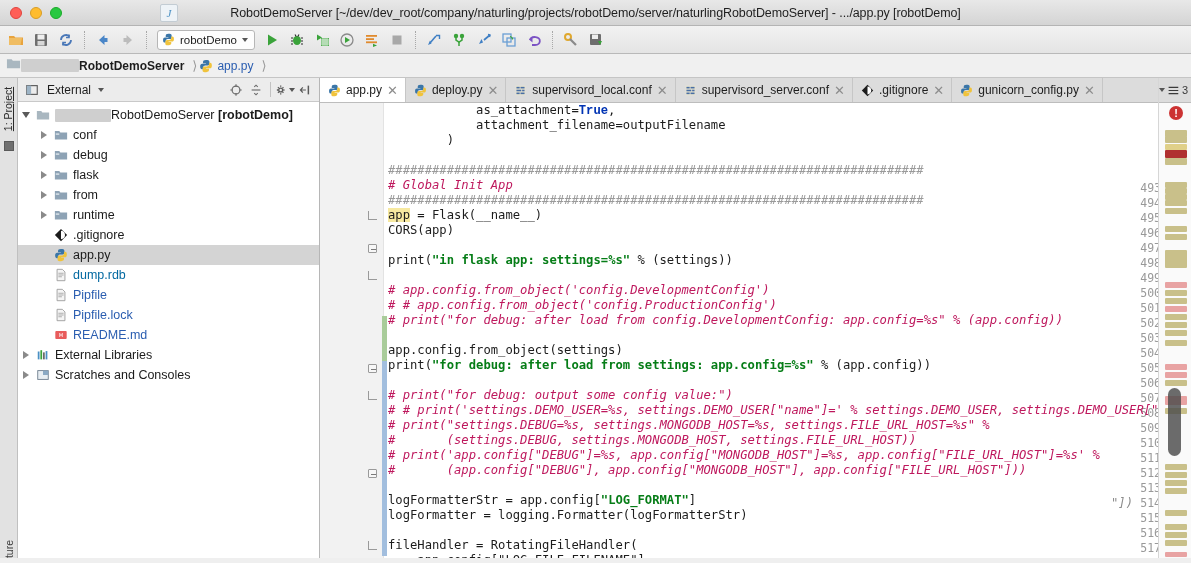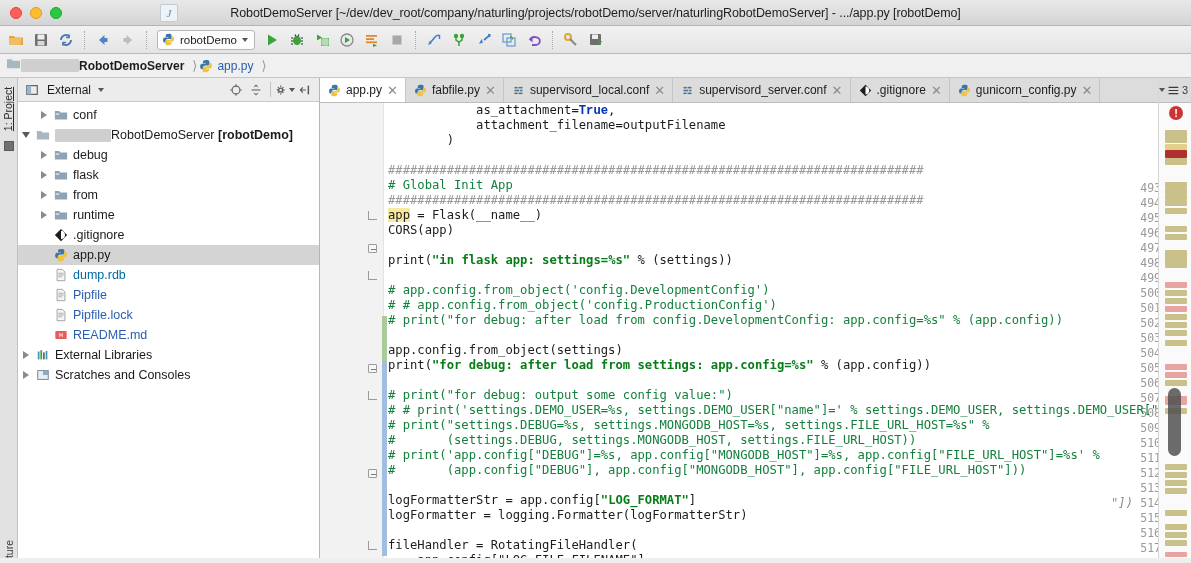--- a/index.html
+++ b/index.html
@@ -145,21 +145,21 @@
 
   .code {
     position: absolute; left: 64px; top: 25px; width: 1094px; height: 460px;
     overflow: hidden;
     font-family: "DejaVu Sans Mono", monospace; font-size: 12.2px;
     line-height: 15px; color: #1c1c1c; white-space: pre;
   }
   .cl { height: 15px; line-height: 15px; padding-left: 4px; white-space: pre; }
   .kw { color: #0033b3; font-weight: bold; font-family: Liberation Mono, monospace; }
   .str { color: #067d17; font-weight: bold; }
-  .cmt { color: #15803d; }
+  .cmt { color: #be185d; font-style: italic; }
   .hash { color: #9a9a9a; font-style: italic; }
   .hl { background: #f7e9a0; }
 
   .rightmark {
     position: absolute; left: 1158px; top: 78px; width: 33px; height: 485px;
     background: #fafafa; border-left: 1px solid #d6d6d6;
   }
   .rm-head { height: 25px; background:#dcdcdc; border-bottom:1px solid #bdbdbd; display:flex; align-items:center; justify-content:flex-end; gap:2px; padding-right:3px;}
   .errbadge {
     position:absolute; left: 10px; top: 28px; width: 14px; height: 14px; border-radius:50%;
@@ -389,43 +389,43 @@
         <svg width="14" height="14" viewBox="0 0 16 16">
             <rect x="11" y="3" width="1.7" height="10" fill="#5a5a5a"></rect>
             <path d="M9 8H3M5.5 5L2.8 8l2.7 3" stroke="#5a5a5a" stroke-width="1.4" fill="none"></path>
           </svg>
       </span>
     </div>
 
     <div class="tree">
 
       <div class="trow">
+        <span class="tw">
+            <span class="arrow-d"></span>
+          </span>
+        <span class="ticon">
+          <svg width="14" height="14" viewBox="0 0 16 16">
+              <path d="M1 3.5h5L7.3 5H15v8H1z" fill="#a9b7c0"></path>
+            </svg>
+        </span>
+        <span class="redact" style="width:56px;margin-right:0"></span>
+        <span class="tlabel"><span>RobotDemoServer</span> <b>[robotDemo]</b></span>
+      </div>
+
+      <div class="trow">
         <span class="tw" style="margin-left:18px">
             <span class="arrow-r"></span>
           </span>
         <span class="ticon">
             <svg width="14" height="14" viewBox="0 0 16 16">
               <path d="M1 3.5h5L7.3 5H15v8H1z" fill="#8ea3b5"></path>
               <rect x="2" y="6" width="4" height="2" fill="#ccd7e0"></rect>
             </svg>
           </span>
         <span class="tlabel">conf</span>
-      </div>
-
-      <div class="trow">
-        <span class="tw">
-            <span class="arrow-d"></span>
-          </span>
-        <span class="ticon">
-          <svg width="14" height="14" viewBox="0 0 16 16">
-              <path d="M1 3.5h5L7.3 5H15v8H1z" fill="#a9b7c0"></path>
-            </svg>
-        </span>
-        <span class="redact" style="width:56px;margin-right:0"></span>
-        <span class="tlabel"><span>RobotDemoServer</span> <b>[robotDemo]</b></span>
       </div>
       <div class="trow">
         <span class="tw" style="margin-left:18px">
             <span class="arrow-r"></span>
           </span>
         <span class="ticon">
             <svg width="14" height="14" viewBox="0 0 16 16">
               <path d="M1 3.5h5L7.3 5H15v8H1z" fill="#8ea3b5"></path>
               <rect x="2" y="6" width="4" height="2" fill="#ccd7e0"></rect>
             </svg>
@@ -574,21 +574,21 @@
             <path d="M8.2 15c2.4 0 3.2-1 3.2-2.3v-1.6H8.1v-.5h4.3c1.4 0 2.3-.9 2.3-3.2s-.8-3.1-2.1-3.1h-1.2v1.8c0 1.4-1.1 2.5-2.5 2.5H6.1c-1.1 0-2 .9-2 2v3.1C4.1 14 5 15 6.4 15z" fill="#f0c33c"></path>
           </svg>
         <span>app.py</span>
         <span class="x">✕</span>
       </div>
       <div class="etab">
         <svg width="13" height="13" viewBox="0 0 16 16">
             <path d="M7.8 1C5.4 1 4.6 2 4.6 3.3v1.6h3.3v.5H3.6C2.2 5.4 1.3 6.3 1.3 8.6s.8 3.1 2.1 3.1h1.2v-1.8c0-1.4 1.1-2.5 2.5-2.5h2.8c1.1 0 2-.9 2-2V3.3C11.9 2 11 1 9.6 1z" fill="#3b76a8"></path>
             <path d="M8.2 15c2.4 0 3.2-1 3.2-2.3v-1.6H8.1v-.5h4.3c1.4 0 2.3-.9 2.3-3.2s-.8-3.1-2.1-3.1h-1.2v1.8c0 1.4-1.1 2.5-2.5 2.5H6.1c-1.1 0-2 .9-2 2v3.1C4.1 14 5 15 6.4 15z" fill="#f0c33c"></path>
           </svg>
-        <span>fabfile.py</span>
+        <span>deploy.py</span>
         <span class="x">✕</span>
       </div>
       <div class="etab">
         <svg width="13" height="13" viewBox="0 0 16 16">
             <rect x="2" y="2" width="12" height="12" fill="#e8e4d0"></rect>
             <g fill="#4a6fa5">
               <rect x="3" y="3.5" width="4" height="2"></rect>
               <rect x="8" y="3.5" width="5" height="2"></rect>
               <rect x="3" y="7" width="6" height="2"></rect>
               <rect x="10" y="7" width="3" height="2"></rect>

